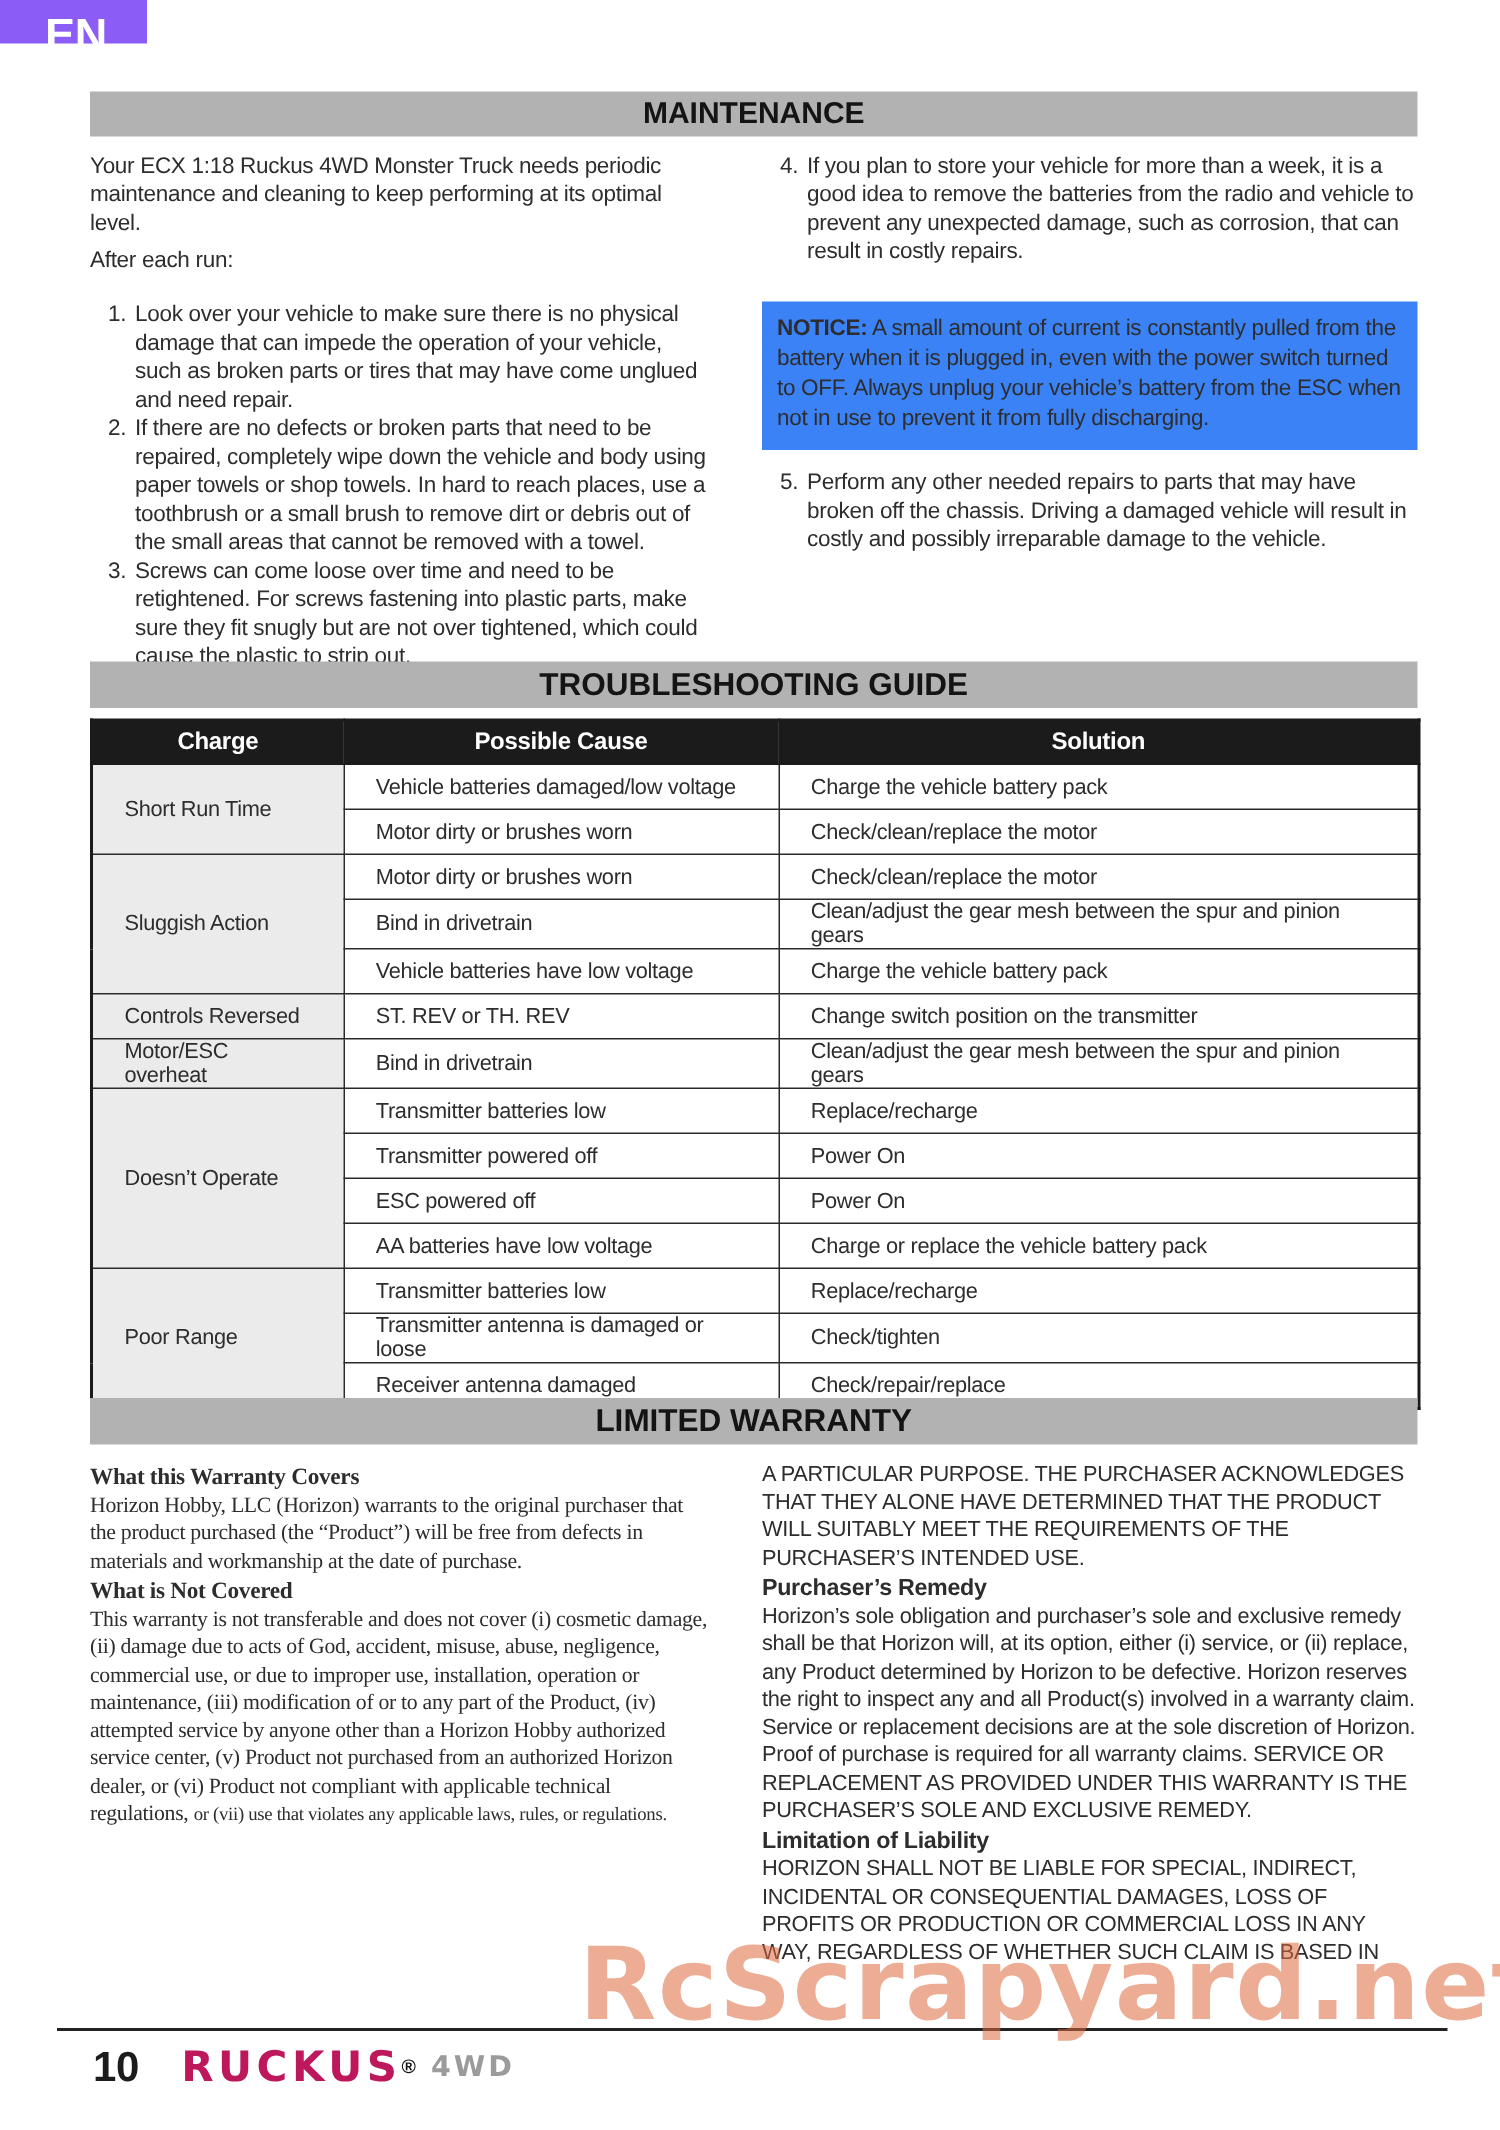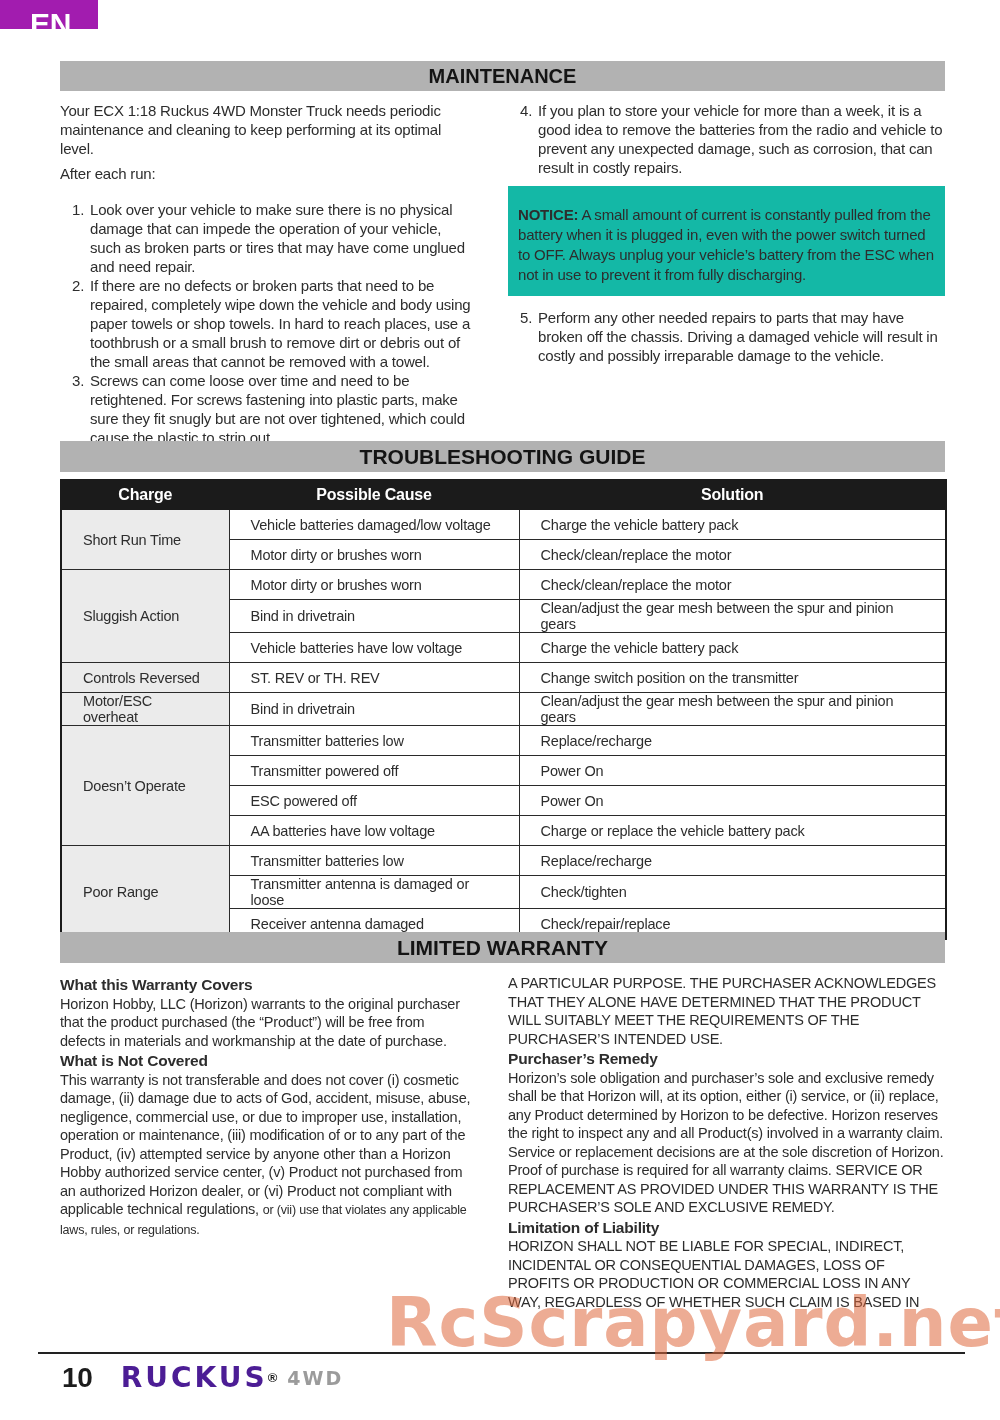--- a/index.html
+++ b/index.html
@@ -2,67 +2,67 @@
 <html><head>
 <meta charset="utf-8">
 <style>
   html,body{margin:0;padding:0;background:#ffffff;}
   .page{
     position:relative;width:1000px;height:1420px;background:#ffffff;
     font-family:"Liberation Sans","DejaVu Sans",sans-serif;
     color:#2d2d2d;overflow:hidden;letter-spacing:-0.2px;
   }
   .en-badge{
-    position:absolute;left:0;top:0;width:98px;height:29px;background:#a21caf;
+    position:absolute;left:0;top:0;width:98px;height:29px;background:#8b5cf6;
     color:#ffffff;font-weight:bold;font-size:30px;line-height:47px;padding-left:30px;box-sizing:border-box;
   }
   .sec-bar{
     position:absolute;left:60px;width:885px;height:31px;background:#b2b2b2;
     color:#141414;font-weight:bold;font-size:21px;line-height:31px;text-align:center;letter-spacing:0px;
   }
   .bar-maintenance{top:61px;height:30px;line-height:30px;font-size:20px;}
   .bar-trouble{top:441px;}
   .bar-warranty{top:932px;}
 
   .col{position:absolute;font-size:15px;line-height:19px;}
   .maint-left{left:60px;top:101px;width:412px;}
   .maint-right{left:508px;top:101px;width:437px;}
   .col p{margin:0 0 6px 0;}
   .li{display:flex;padding-left:12px;margin:0;}
   .li .num{flex:0 0 18px;}
   .li .li-text{flex:1;}
   .notice-box{
-    background:#14b8a6;padding:19px 10px 11px 10px;margin:9px 0 12px 0;line-height:20px;
+    background:#3b82f6;padding:8px 10px 11px 10px;margin:24px 0 12px 0;line-height:20px;
   }
   .notice-box b{font-weight:bold;}
 
   table.ts{
     position:absolute;left:60px;top:479px;width:885px;border-collapse:collapse;table-layout:fixed;
     font-size:14.5px;
   }
   table.ts th{
     background:#1b1b1b;color:#ffffff;font-weight:bold;font-size:16px;height:28px;
     border:1.5px solid #1b1b1b;text-align:center;padding:0;
   }
   table.ts td{
     border:1.5px solid #2a2a2a;height:29px;padding:0 21px;vertical-align:middle;background:#ffffff;
   }
   table.ts td.problem{background:#ebebeb;}
   table.ts{border:2.5px solid #1b1b1b;}
 
-  .warr-left{left:60px;top:974px;width:412px;font-size:14.5px;line-height:18.5px;}
+  .warr-left{left:60px;top:974px;width:412px;font-size:14.5px;line-height:18.5px;font-family:Liberation Serif, serif;}
   .warr-right{left:508px;top:974px;width:437px;font-size:14.5px;line-height:18.5px;}
   .warr-h{font-weight:bold;font-size:15.5px;margin:2px 0 0 0;}
   .warr-left p,.warr-right p{margin:0 0 1px 0;}
   .small-print{font-size:12.5px;}
 
   .footer-line{position:absolute;left:38px;top:1352px;width:927px;border-top:2.5px solid #222222;}
   .footer{position:absolute;left:62px;top:1361px;display:flex;align-items:center;}
   .page-num{font-weight:bold;font-size:28px;color:#1c1c1c;margin-right:28px;}
-  .brand{font-weight:bold;font-size:28px;color:#4c1d95;letter-spacing:3px;font-family:"DejaVu Sans","Liberation Sans",sans-serif;}
+  .brand{font-weight:bold;font-size:28px;color:#be185d;letter-spacing:3px;font-family:"DejaVu Sans","Liberation Sans",sans-serif;}
   .brand-reg{font-size:13px;vertical-align:super;letter-spacing:0;color:#161616;font-weight:bold;}
   .brand-4wd{font-weight:bold;font-size:19px;color:#9b9b9b;letter-spacing:2px;margin-left:10px;font-family:"DejaVu Sans","Liberation Sans",sans-serif;}
 
   .watermark{
     position:absolute;left:386px;top:1284px;font-size:67px;font-weight:bold;
     color:rgba(223,103,60,0.55);white-space:nowrap;letter-spacing:1px;z-index:5;
     font-family:"DejaVu Sans","Liberation Sans",sans-serif;
   }
 </style>
 </head>

